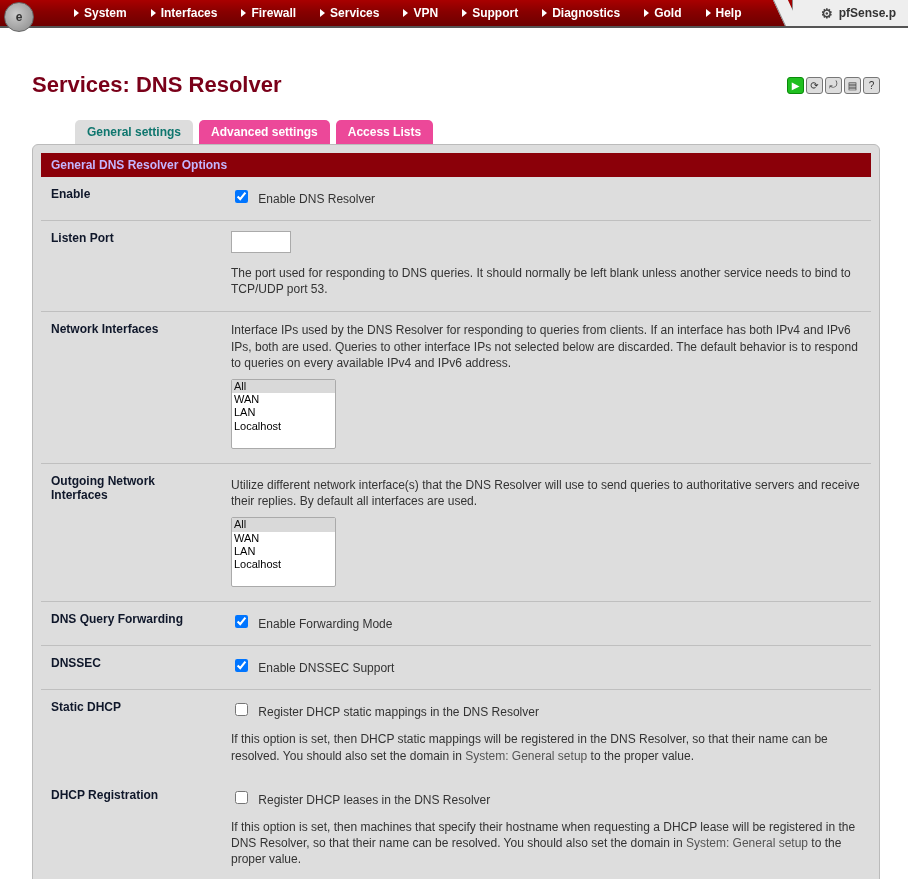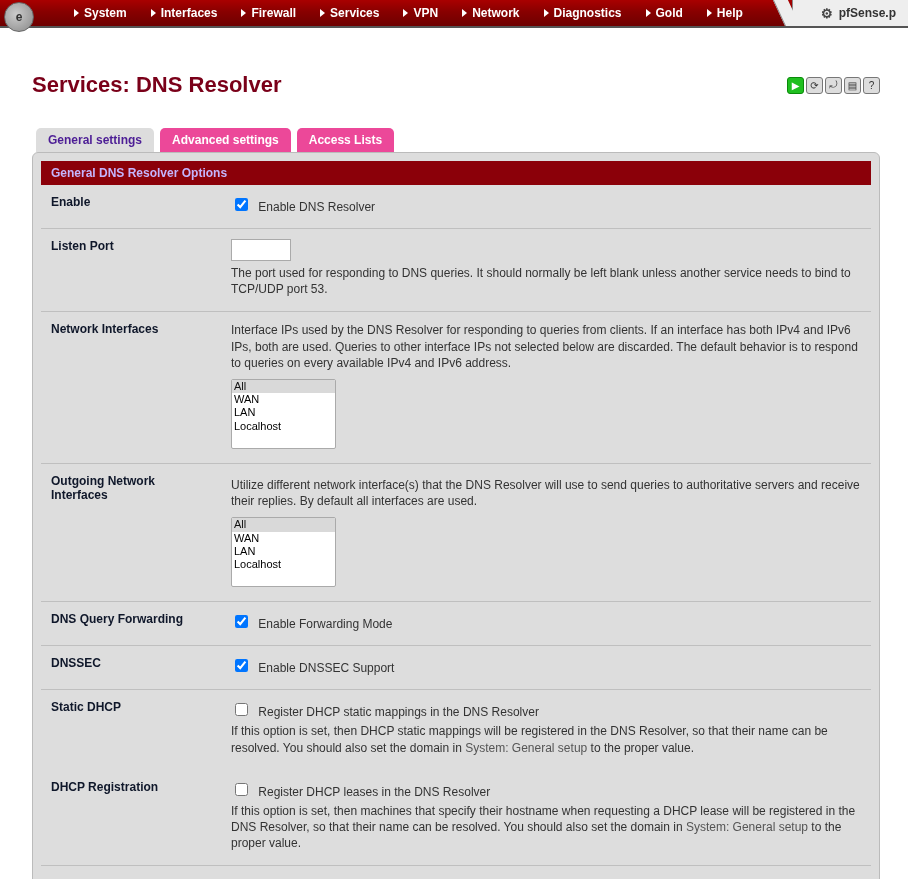--- a/index.html
+++ b/index.html
@@ -77,21 +77,21 @@
     color:#333; font-weight:bold;
   }
 
   .page {
     padding: 44px 28px 20px 32px;
   }
   .titlebar {
     display:flex;
     justify-content:space-between;
     align-items:center;
-    margin-bottom: 30px;
+    margin-bottom: 22px;
   }
   h1.page-title {
     color: #7a0019;
     font-size: 22px;
     font-weight: bold;
     margin: 0;
   }
   .icons {
     display:flex;
     gap:2px;
@@ -115,21 +115,22 @@
   .tab {
     background:#ec4899;
     color:#fff;
     font-weight:bold;
     padding:5px 12px;
     border-radius:5px 5px 0 0;
     cursor:pointer;
   }
   .tab.active {
     background:#dddddd;
-    color:#4c1d95;
+    color:#0f766e;
+    margin-left:39px;
   }
 
   .panel {
     background:#dddddd;
     border:1px solid #bbb;
     border-radius:6px;
     padding:8px 8px 40px 8px;
   }
   .section-header {
     background:#8b0009;
@@ -144,21 +145,21 @@
     border-bottom:1px solid #bfbfbf;
     vertical-align:top;
   }
   table.form td.label {
     width:180px;
     font-weight:bold;
     color:#0f172a;
   }
   .desc {
     color:#333;
-    margin-top:4px;
+    margin-top:12px;
     line-height:1.35;
   }
   .cb-label { font-weight:normal; margin-left:4px; }
   input[type=text]{
     width:60px;
     height:22px;
     border:1px solid #aaa;
     padding:2px 4px;
   }
   select.listbox {
@@ -192,21 +193,21 @@
     <div class="menu-item">
         <span class="tri"></span>
         <span>Services</span>
       </div>
     <div class="menu-item">
         <span class="tri"></span>
         <span>VPN</span>
       </div>
     <div class="menu-item">
         <span class="tri"></span>
-        <span>Network</span>
+        <span>Support</span>
       </div>
     <div class="menu-item">
         <span class="tri"></span>
         <span>Diagnostics</span>
       </div>
     <div class="menu-item">
         <span class="tri"></span>
         <span>Gold</span>
       </div>
     <div class="menu-item">

